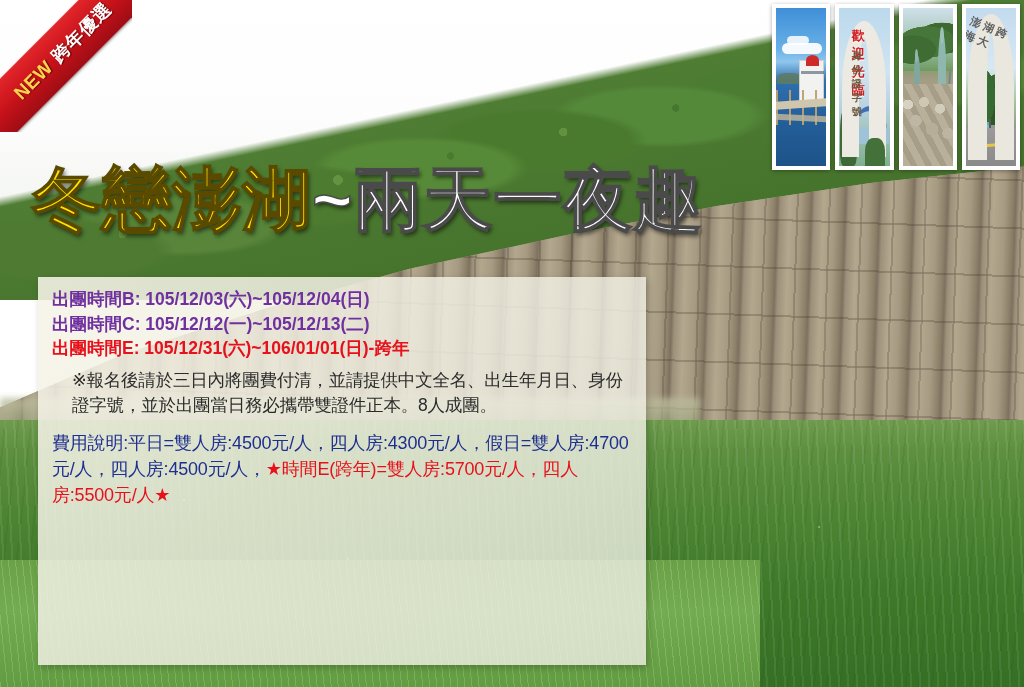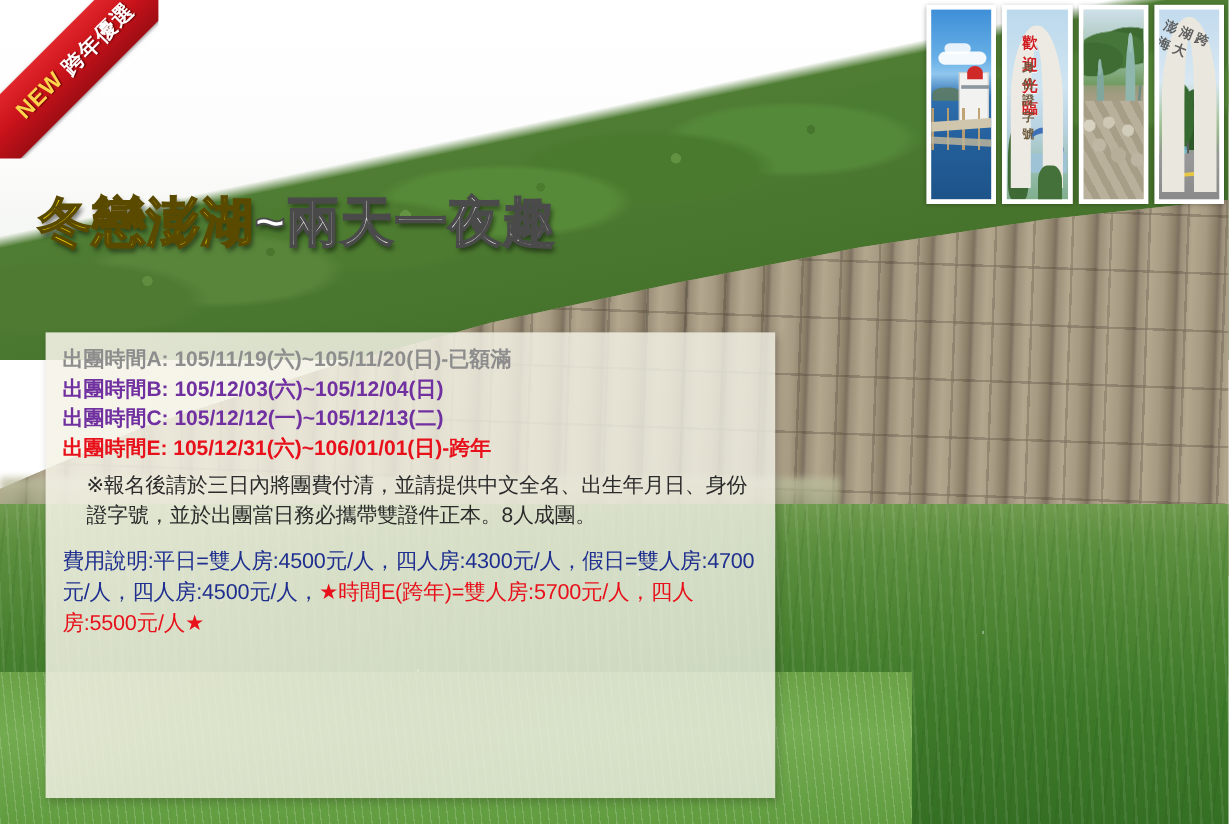--- a/index.html
+++ b/index.html
@@ -112,21 +112,21 @@
     color:#ffffff;font-weight:bold;font-size:18px;letter-spacing:1px;
     text-shadow:1px 1px 1px rgba(90,0,0,.8);
   }
   .ribbon-tail-l,.ribbon-tail-r{position:absolute;width:0;height:0;}
   .ribbon-tail-l{left:0;top:110px;border-left:0 solid transparent;border-top:14px solid #7d0a10;border-right:14px solid transparent;}
   .ribbon-tail-r{left:110px;top:0;border-top:0 solid transparent;border-left:14px solid #7d0a10;border-bottom:14px solid transparent;}
 
   
   .title-main{
     position:absolute;left:32px;top:163px;z-index:30;
-    font-size:44px;font-weight:bold;line-height:1.06;white-space:nowrap;
+    font-size:69px;font-weight:bold;line-height:1.06;white-space:nowrap;
     letter-spacing:1px;
   }
   .title-main .t-yellow{
     color:#ffe100;
     -webkit-text-stroke:1.5px #5a4a00;
     text-shadow:2px 3px 4px rgba(0,0,0,.55);
   }
   .title-main .t-white{
     color:#ffffff;
     -webkit-text-stroke:1.5px #4a4a4a;
@@ -272,21 +272,20 @@
       <span class="ribbon-cn">跨年優選</span>
     </div>
   </div>
 
   <div class="title-main">
     <span class="t-yellow">冬戀澎湖</span><span class="t-white">~兩天一夜趣</span>
   </div>
 
   <div class="panel">
 
-    <div class="panel-line c-gray">出團時間A: 105/11/19(六)~105/11/20(日)-已額滿</div>
     <div class="panel-line c-purple">出團時間B: 105/12/03(六)~105/12/04(日)</div>
     <div class="panel-line c-purple">出團時間C: 105/12/12(一)~105/12/13(二)</div>
     <div class="panel-line c-red">出團時間E: 105/12/31(六)~106/01/01(日)-跨年</div>
 
     <div class="spacer-sm"></div>
 
     <div class="para">※報名後請於三日內將團費付清，並請提供中文全名、出生年月日、身份證字號，並於出團當日務必攜帶雙證件正本。8人成團。</div>
 
 
     <div class="spacer-md"></div>

